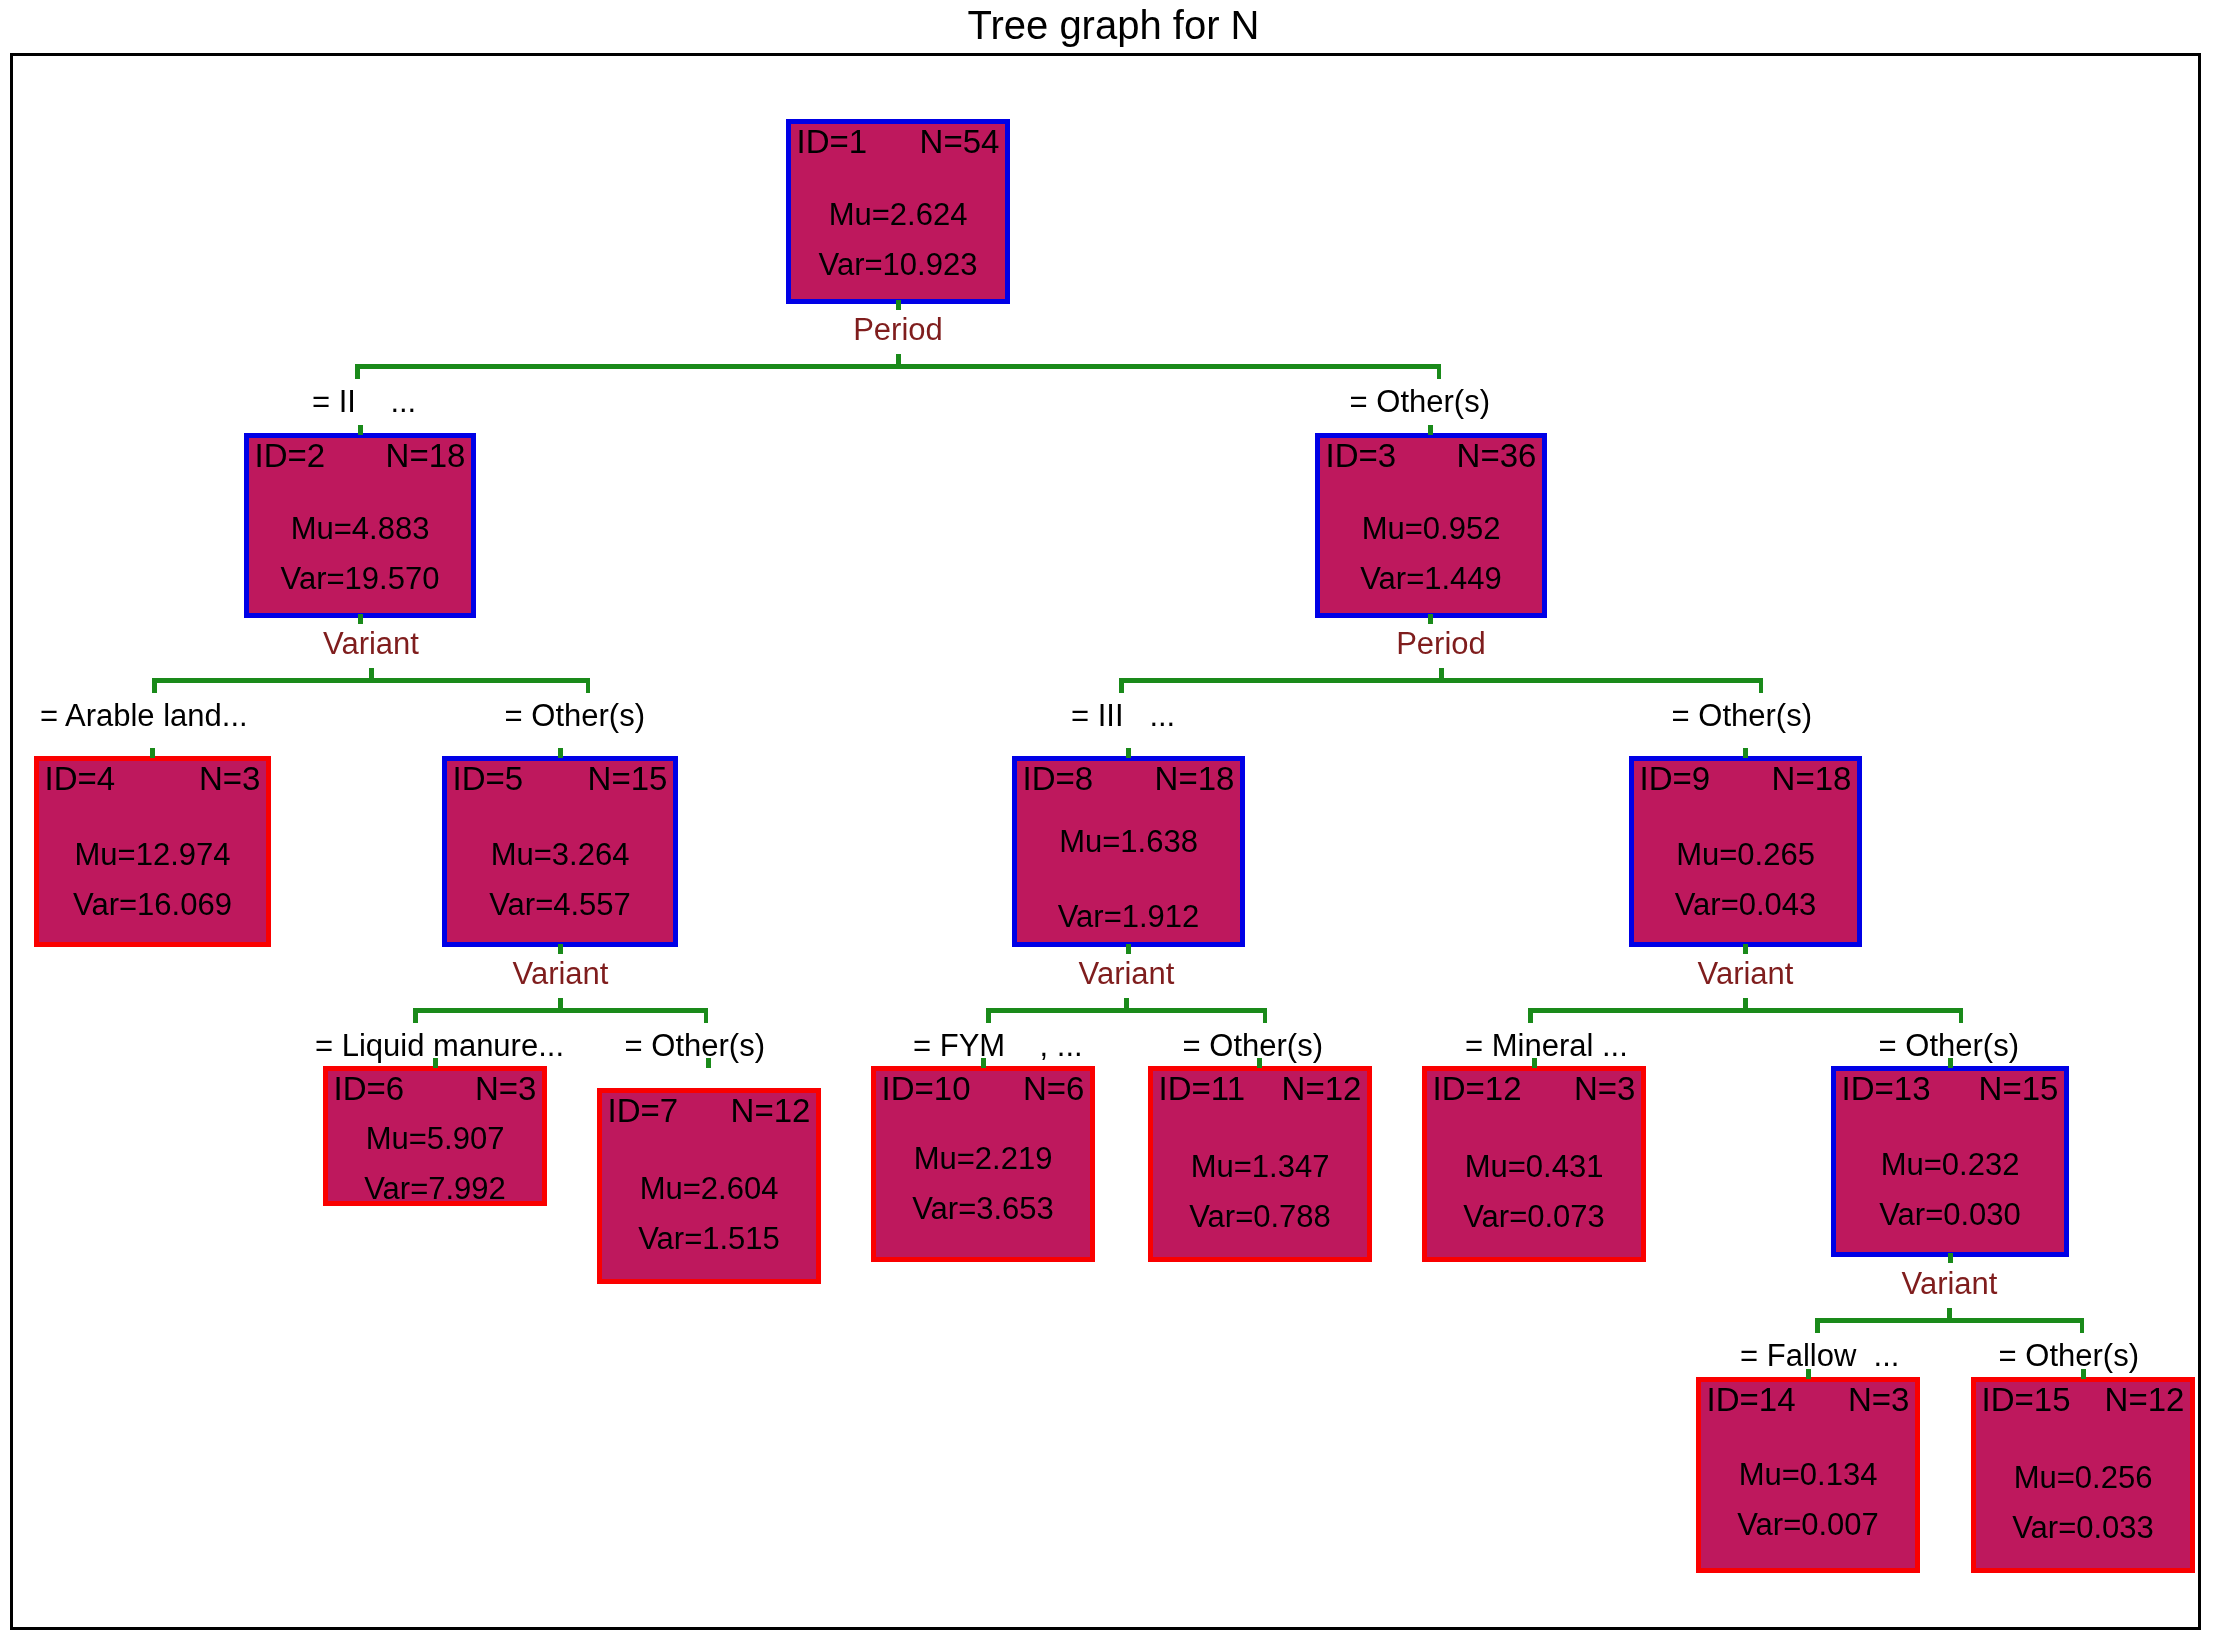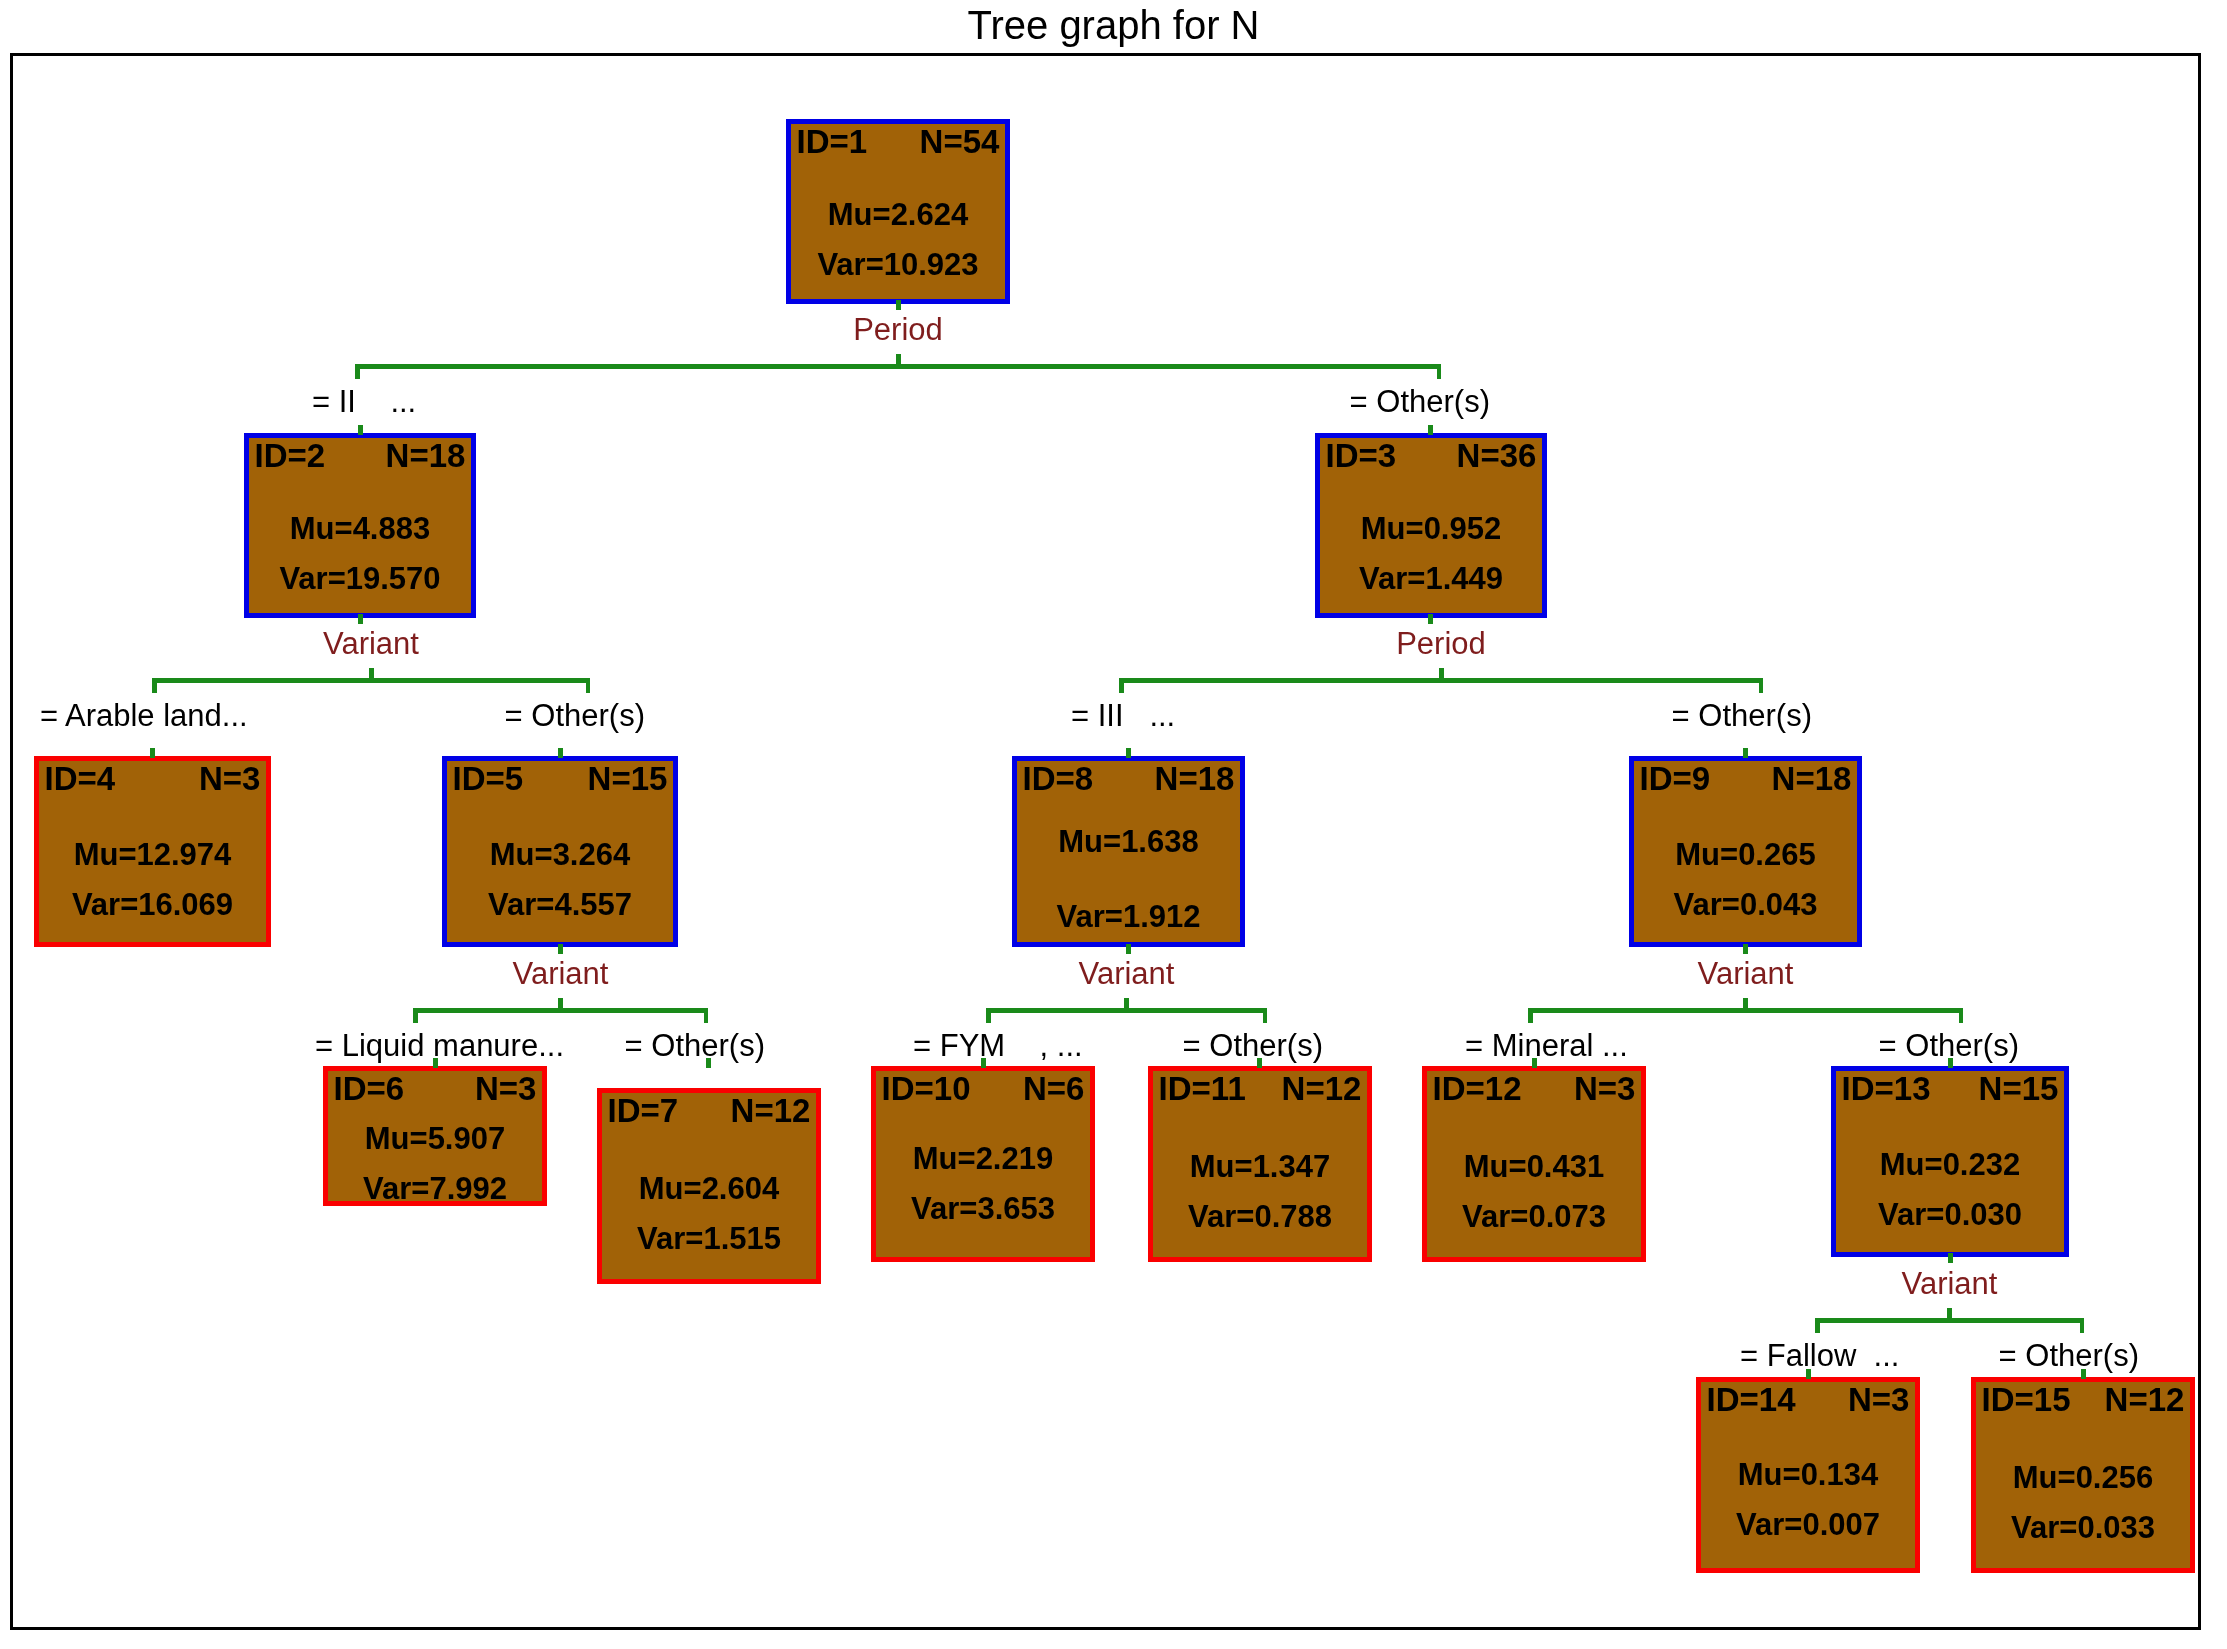--- a/index.html
+++ b/index.html
@@ -32,23 +32,22 @@
     top: 53px;
     width: 2191px;
     height: 1577px;
     border: 3.9px solid #000000;
     box-sizing: border-box;
     background: #ffffff;
   }
   .node {
     position: absolute;
     box-sizing: border-box;
-    background: #a16207;
+    background: #be185d;
     border-style: solid;
-    font-weight: bold;
   }
   .node.blue { border-color: #0000e6; border-width: 5px; }
   .node.red  { border-color: #fa0000; border-width: 5px; }
 
   .node .hdr {
     position: absolute;
     left: 0;
     top: 1.1px;
     width: 100%;
     height: 35px;

